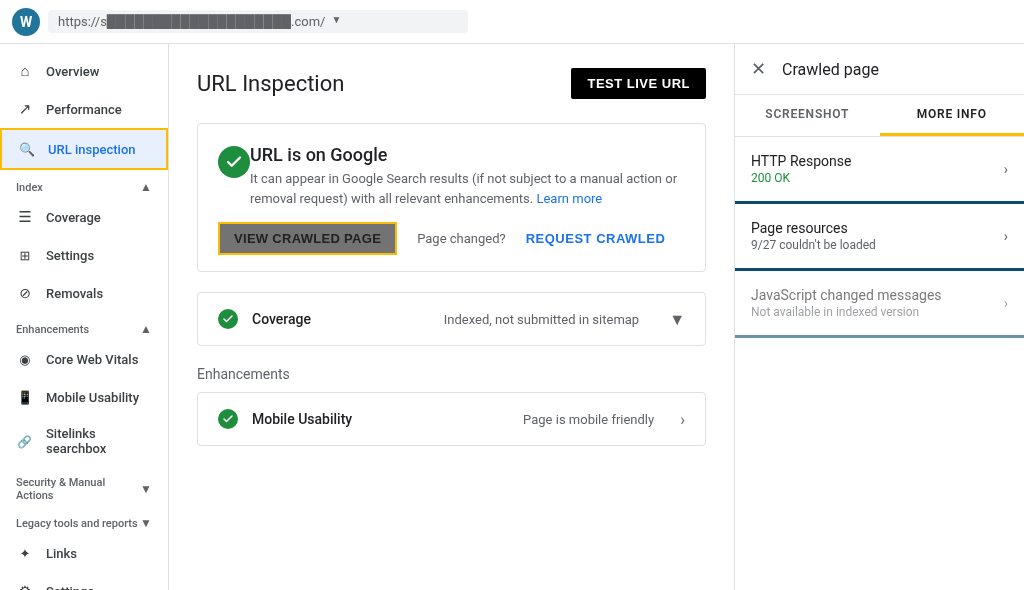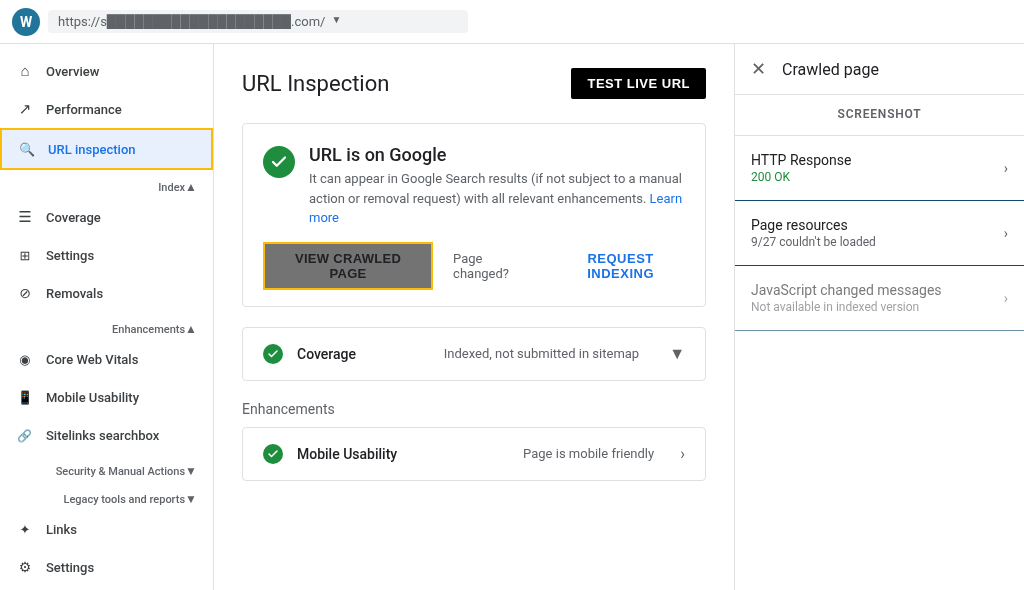--- a/index.html
+++ b/index.html
@@ -40,21 +40,21 @@
 
     
     .main-layout {
       display: flex;
       flex: 1;
       overflow: hidden;
     }
 
     
     .sidebar {
-      width: 214px;
+      width: 169px;
       flex-shrink: 0;
       border-right: 1px solid #e0e0e0;
       overflow-y: auto;
       padding: 8px 0;
     }
     .sidebar-item {
       display: flex;
       align-items: center;
       padding: 10px 16px;
       gap: 12px;
@@ -70,28 +70,27 @@
       border-radius: 0;
     }
     .sidebar-item .icon {
       width: 18px; height: 18px;
       display: flex; align-items: center; justify-content: center;
       flex-shrink: 0;
     }
     .section-header {
       display: flex;
       align-items: center;
-      justify-content: flex-end;
+      justify-content: space-between;
       padding: 10px 16px 4px 16px;
       font-size: 11px;
       color: #5f6368;
       font-weight: 500;
       text-transform: none;
       letter-spacing: 0;
-      margin-left: 15px;
     }
     .section-header .chevron { font-size: 12px; color: #5f6368; }
 
     
     .content-area {
       flex: 1;
       overflow-y: auto;
       padding: 24px 28px;
       background: #fff;
     }
@@ -122,21 +121,20 @@
     
     .status-card {
       border: 1px solid #e0e0e0;
       border-radius: 4px;
       padding: 20px 20px 16px 20px;
       margin-bottom: 20px;
     }
     .status-header {
       display: flex;
       align-items: flex-start;
-      gap: 14px;
       margin-bottom: 14px;
     }
     .check-circle {
       width: 32px; height: 32px;
       border-radius: 50%;
       background: #1e8e3e;
       display: flex; align-items: center; justify-content: center;
       flex-shrink: 0;
       margin-top: 2px;
     }
@@ -256,21 +254,21 @@
 
     .panel-content {
       flex: 1;
       overflow-y: auto;
       padding: 0;
     }
     .panel-item {
       display: flex;
       align-items: center;
       padding: 16px 16px;
-      border-bottom: 1px solid #0c4a6e;
+      border-bottom: 3px solid #0c4a6e;
       cursor: pointer;
       gap: 25px;
     }
     .panel-item-text { flex: 1; }
     .panel-item-title { font-size: 14px; color: #202124; margin-bottom: 2px; }
     .panel-item-sub { font-size: 12px; }
     .panel-item-sub.green { color: #1e8e3e; }
     .panel-item-sub.muted { color: #5f6368; }
     .panel-chevron { color: #5f6368; font-size: 14px; }
     .panel-item.disabled { opacity: 0.6; cursor: default; }
@@ -419,21 +417,21 @@
           <div class="status-title">URL is on Google</div>
           <div class="status-desc">
             <span>It can appear in Google Search results (if not subject to a manual action or removal request) with all relevant enhancements.</span>
             <a href="#">Learn more</a>
           </div>
         </div>
       </div>
       <div class="status-actions">
         <button class="view-crawled-btn">VIEW CRAWLED PAGE</button>
         <span class="page-changed">Page changed?</span>
-        <button class="request-indexing-btn">REQUEST INDEXING</button>
+        <button class="request-indexing-btn">REQUEST CRAWLED</button>
       </div>
     </div>
 
     <div class="coverage-card">
       <div class="coverage-row">
         <div class="small-check">
           <svg width="12" height="12" viewBox="0 0 24 24" fill="none" stroke="white" stroke-width="3" stroke-linecap="round" stroke-linejoin="round">
             <polyline points="20 6 9 17 4 12"></polyline>
           </svg>
         </div>
@@ -460,20 +458,21 @@
     </div>
   </div>
 
   <div class="right-panel">
     <div class="panel-header">
       <button class="close-btn">✕</button>
       <span class="panel-title">Crawled page</span>
     </div>
     <div class="panel-tabs">
       <div class="panel-tab">SCREENSHOT</div>
+      <div class="panel-tab active">MORE INFO</div>
     </div>
     <div class="panel-content">
       <div class="panel-item">
         <div class="panel-item-text">
           <div class="panel-item-title">HTTP Response</div>
           <div class="panel-item-sub green">200 OK</div>
         </div>
         <span class="panel-chevron">›</span>
       </div>
       <div class="panel-item">

